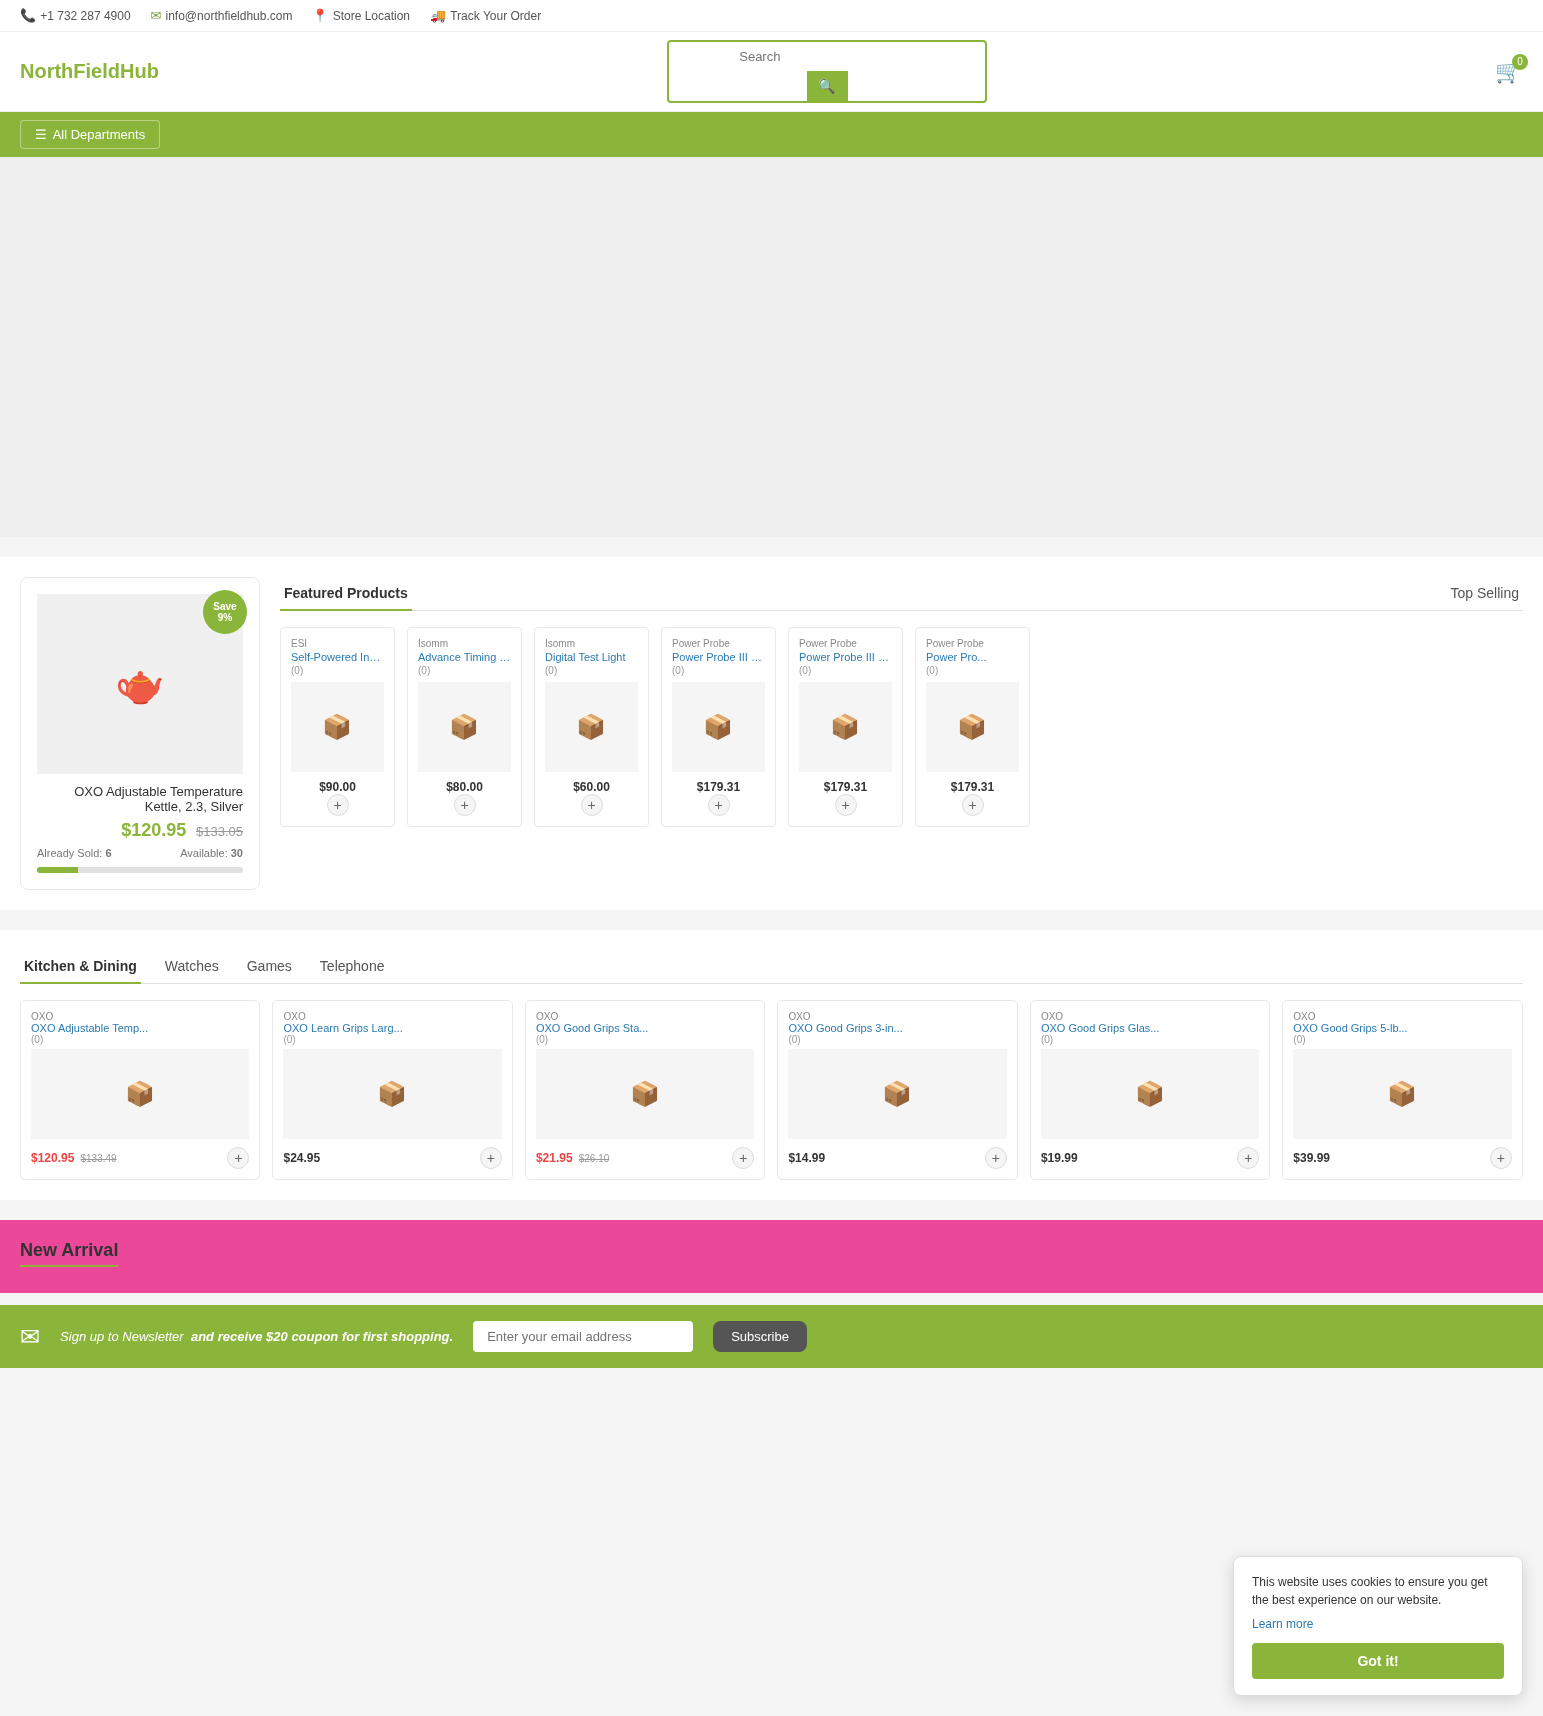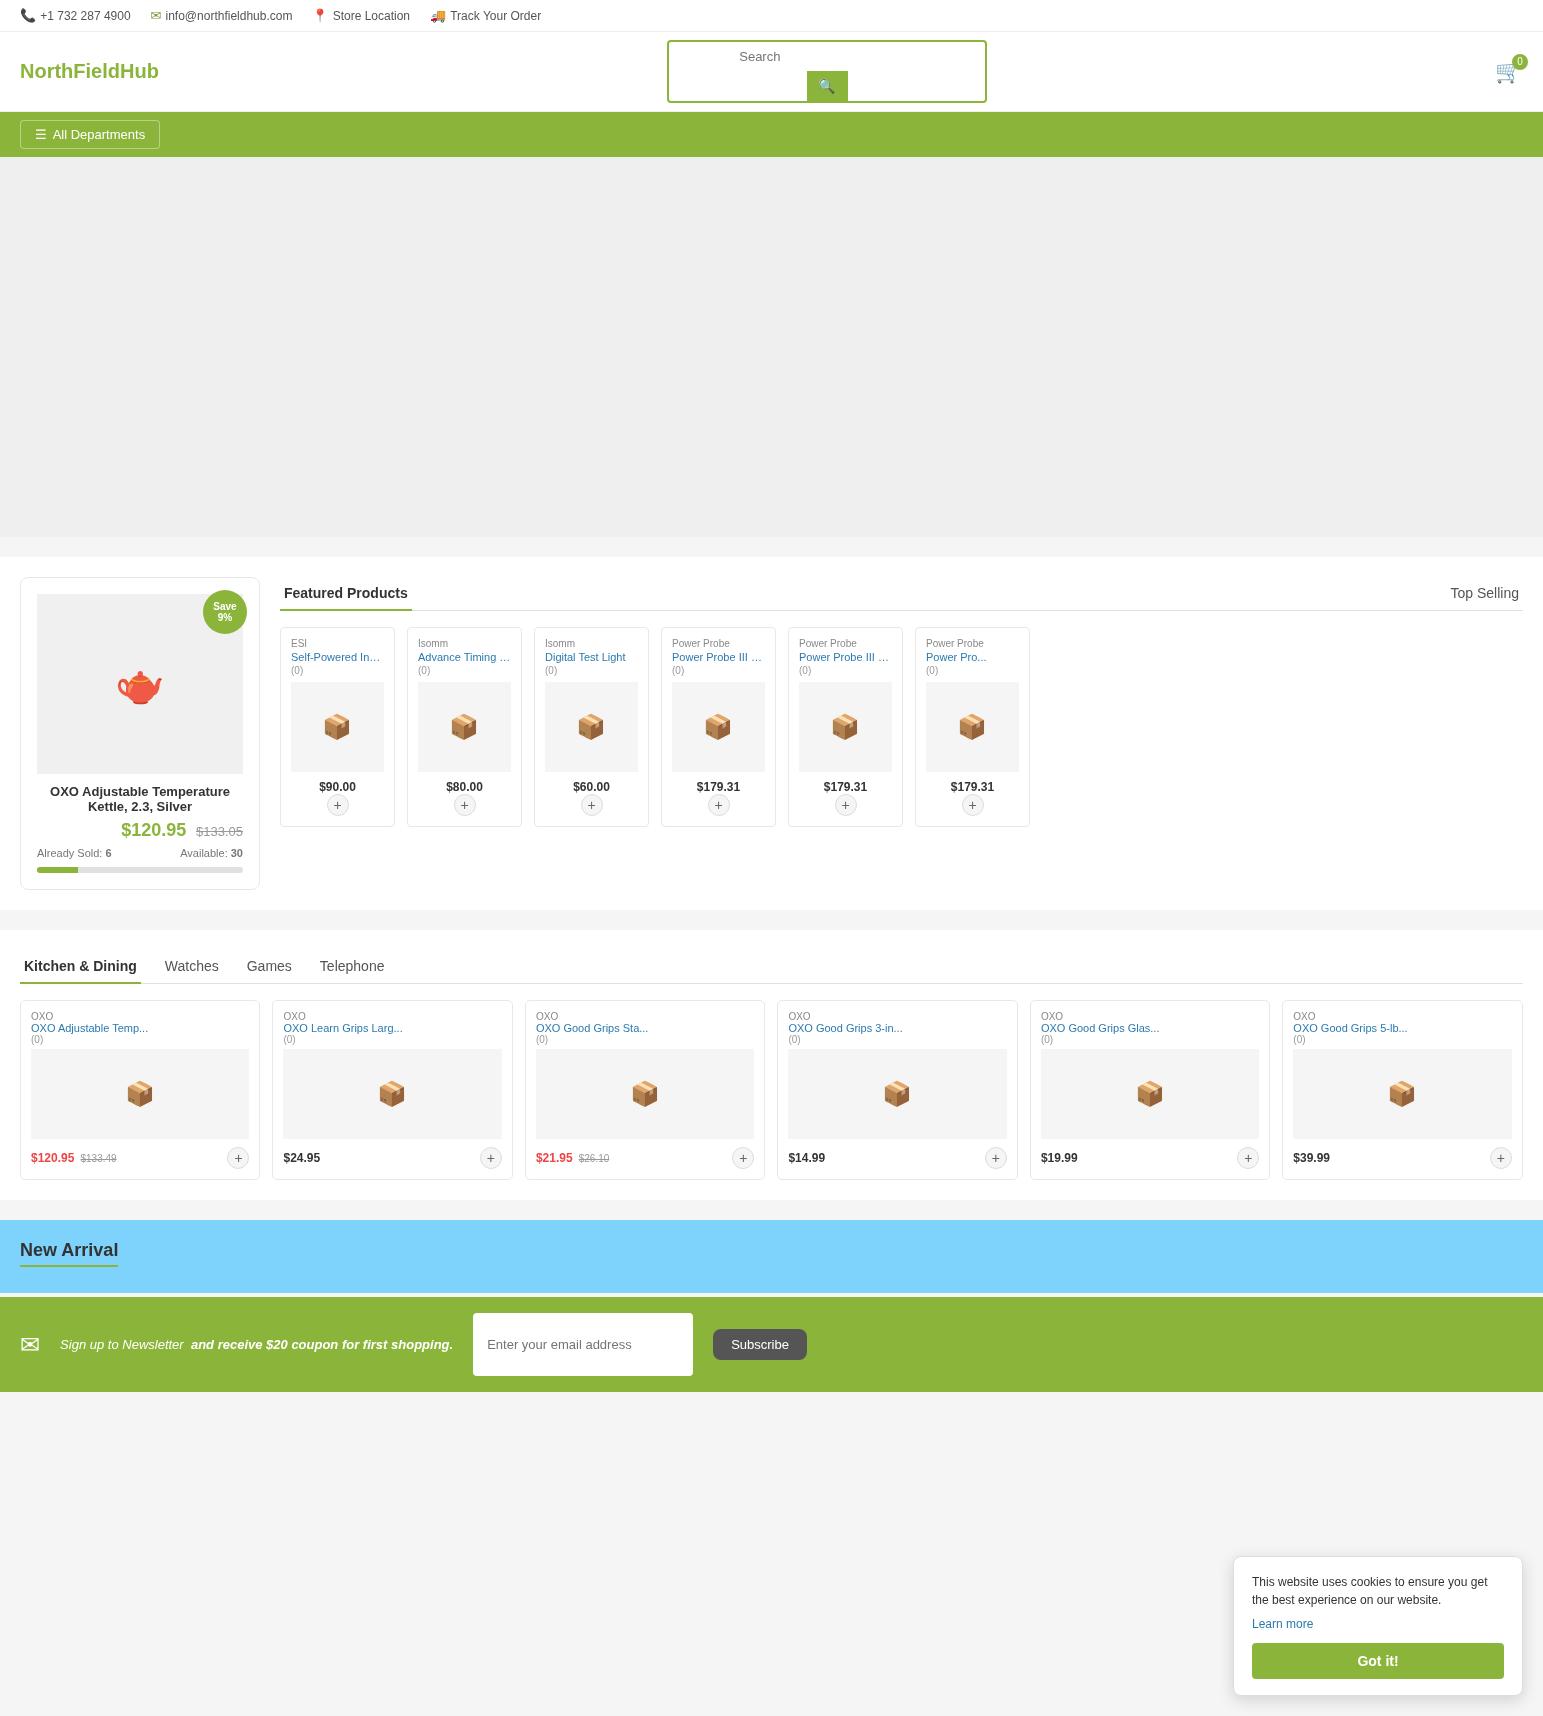--- a/index.html
+++ b/index.html
@@ -143,23 +143,23 @@
       display: flex;
       align-items: center;
       justify-content: center;
       color: #ccc;
       font-size: 40px;
       margin-bottom: 10px;
     }
     .main-card-title {
       font-size: 13px;
       color: #333;
-      font-weight: bold;
+      font-weight: normal;
       margin-bottom: 6px;
-      text-align: center;
+      text-align: right;
     }
     .main-card-price {
       text-align: right;
       margin-bottom: 6px;
     }
     .main-card-price .current { color: #8bb53a; font-size: 18px; font-weight: bold; }
     .main-card-price .original { color: #999; font-size: 13px; text-decoration: line-through; margin-left: 6px; }
     .main-card-meta {
       display: flex;
       justify-content: space-between;
@@ -347,23 +347,23 @@
       cursor: pointer;
       font-size: 14px;
       display: flex;
       align-items: center;
       justify-content: center;
       color: #666;
     }
 
     
     .new-arrival-section {
-      background: #7dd3fc;
+      background: #ec4899;
       padding: 20px;
-      margin-bottom: 4px;
+      margin-bottom: 12px;
     }
     .section-title {
       font-size: 18px;
       font-weight: bold;
       color: #333;
       margin-bottom: 6px;
       border-bottom: 2px solid #8bb53a;
       display: inline-block;
       padding-bottom: 4px;
     }
@@ -375,21 +375,21 @@
       display: flex;
       align-items: center;
       gap: 20px;
     }
     .newsletter-icon { color: #fff; font-size: 24px; }
     .newsletter-text { color: #fff; font-size: 13px; font-style: italic; }
     .newsletter-coupon { color: #fff; font-weight: bold; font-size: 13px; }
     .newsletter-input {
       border: none;
       outline: none;
-      padding: 24px 14px;
+      padding: 8px 14px;
       border-radius: 4px;
       font-size: 13px;
       width: 220px;
     }
     .newsletter-btn {
       background: #555;
       color: #fff;
       border: none;
       padding: 8px 18px;
       border-radius: 8px;

